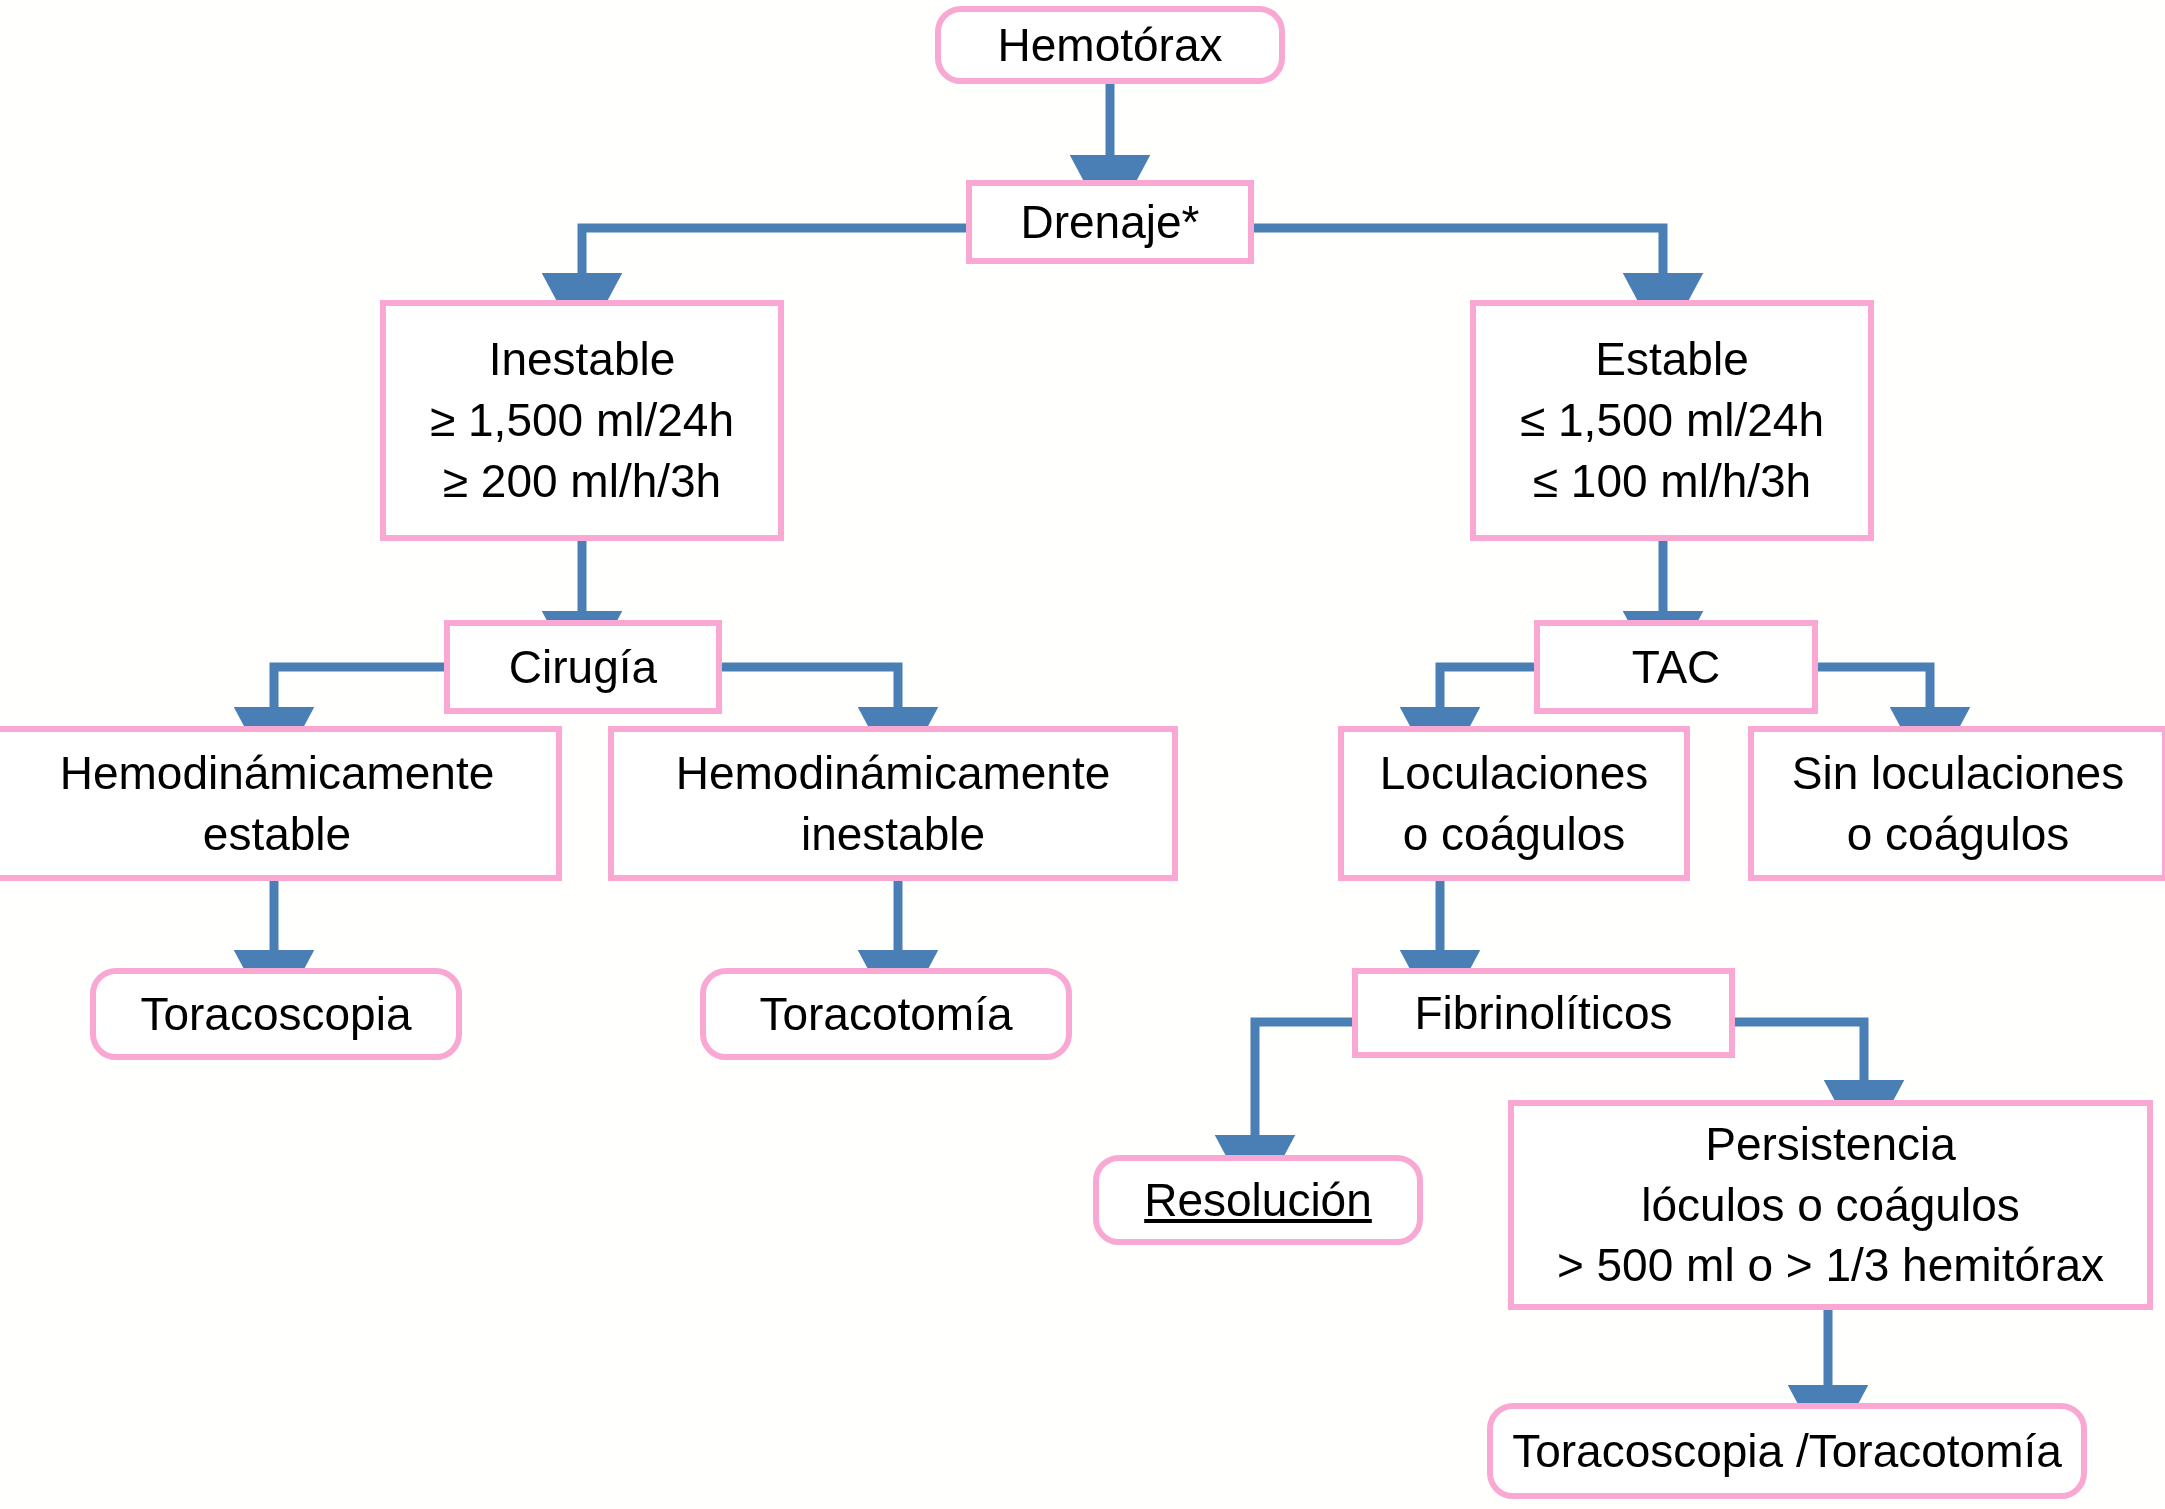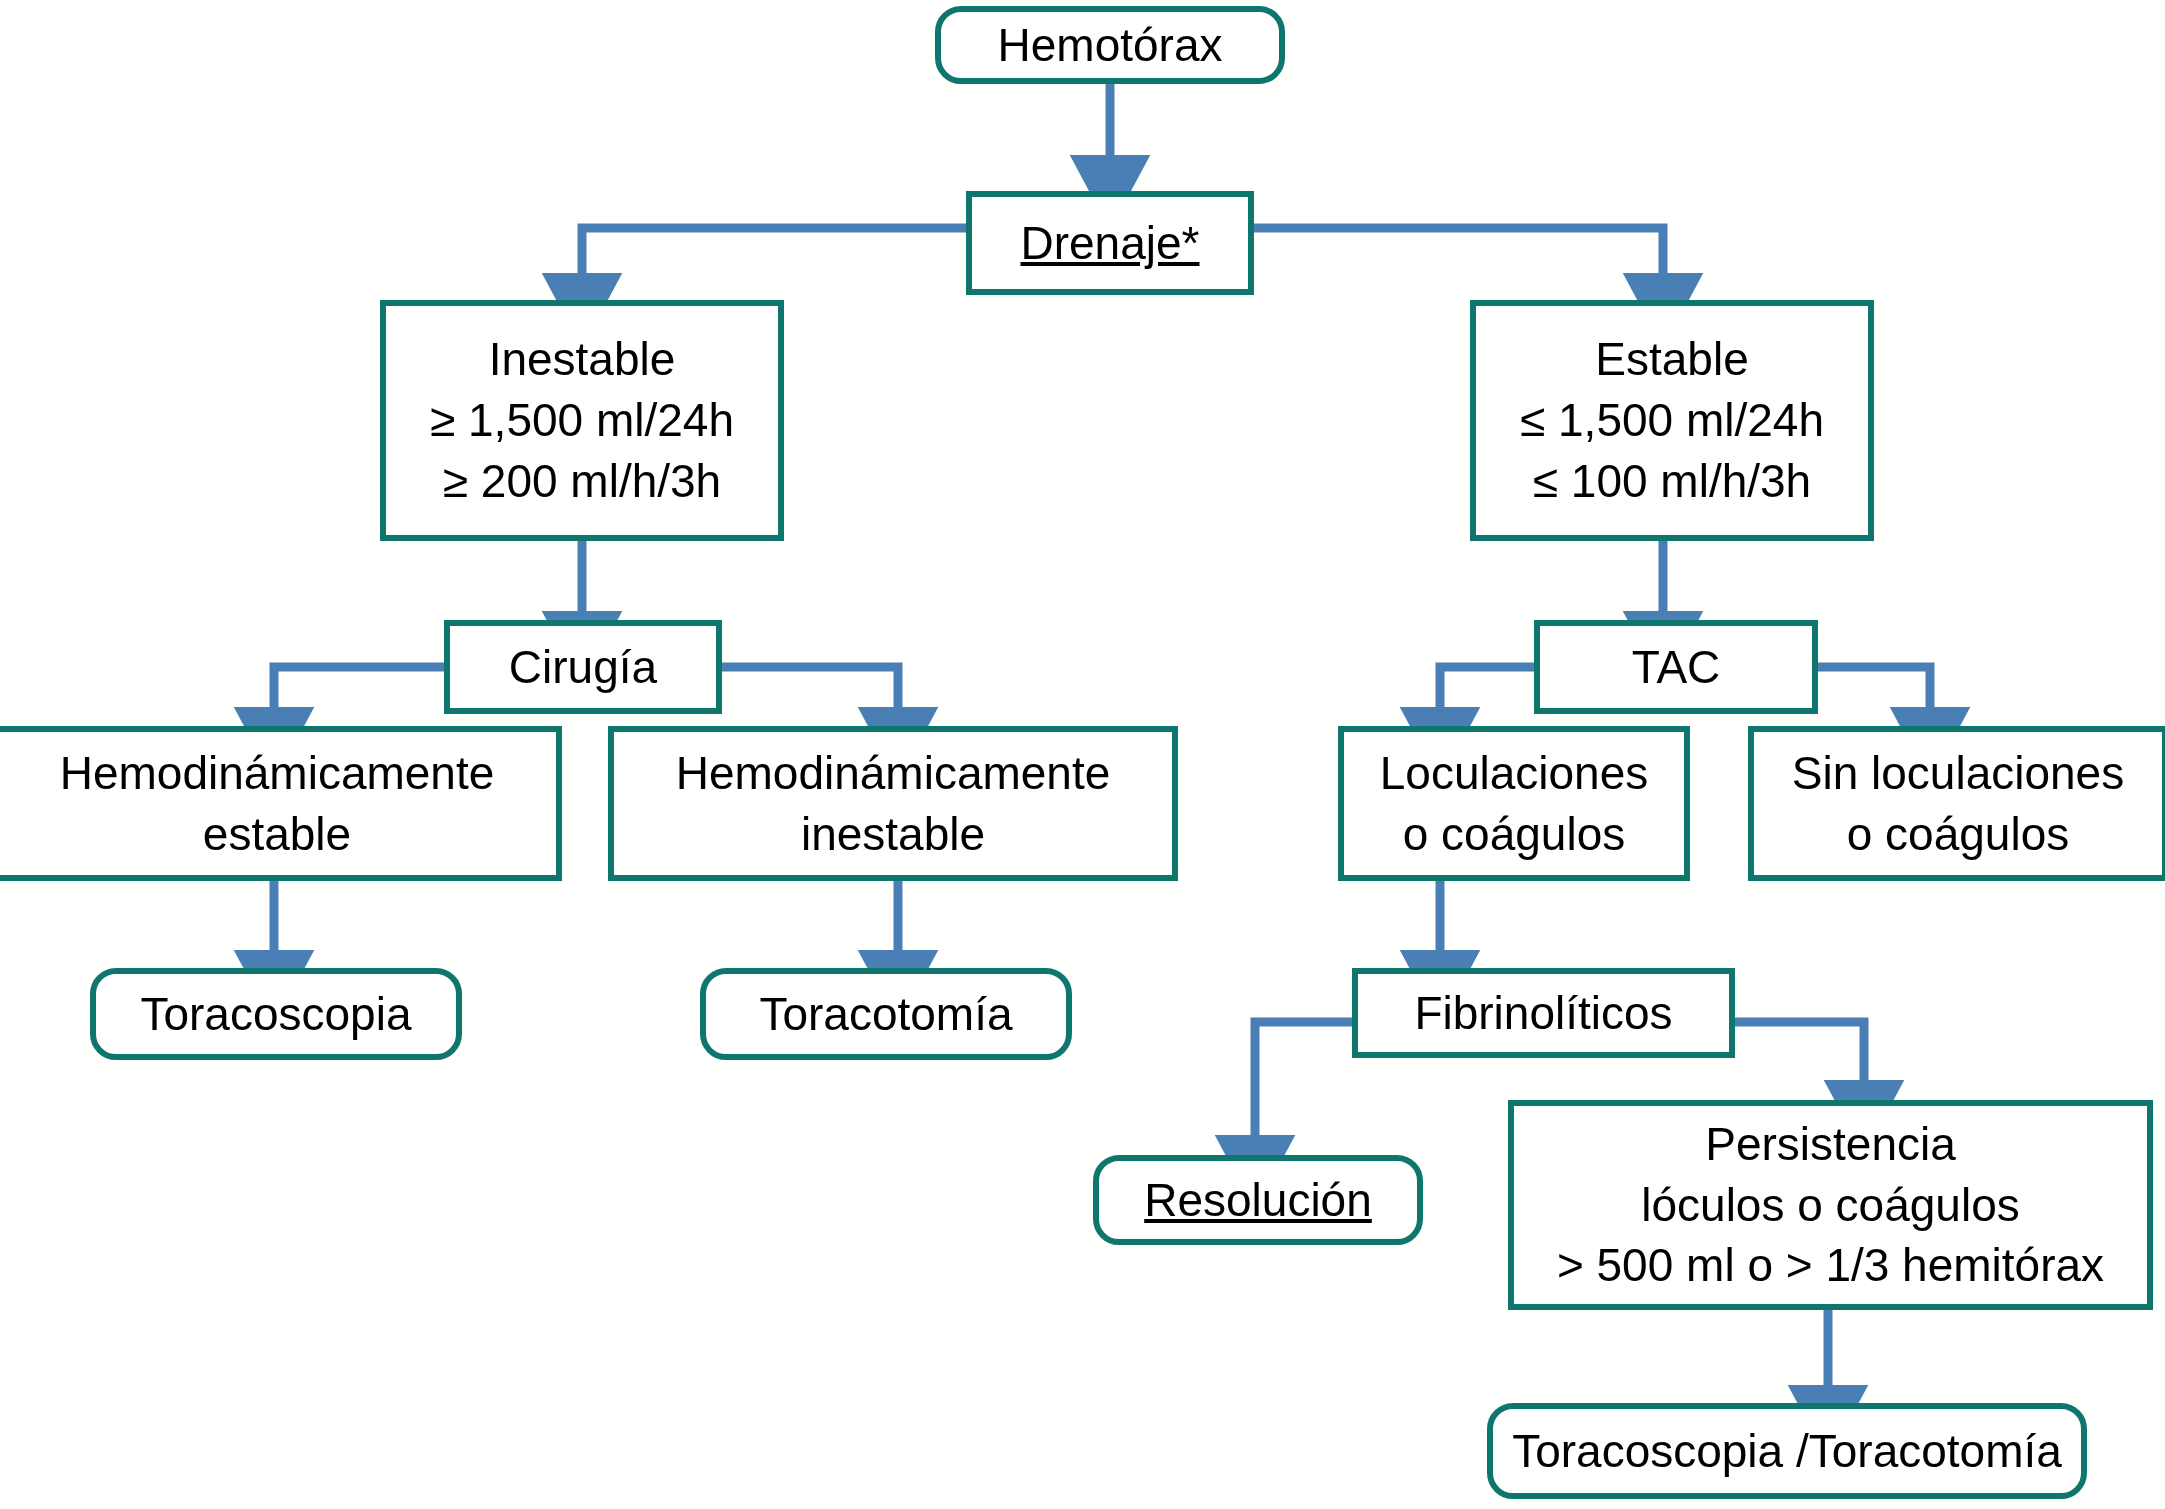--- a/index.html
+++ b/index.html
@@ -22,21 +22,21 @@
     top: 0;
     left: 0;
     width: 2165px;
     height: 1509px;
     display: block;
   }
   .node-box {
     position: absolute;
     box-sizing: border-box;
     background: #ffffff;
-    border: 6px solid #0f766e;
+    border: 6px solid #f9a8d4;
     display: flex;
     flex-direction: column;
     align-items: center;
     justify-content: center;
     color: #000000;
     font-family: "Liberation Sans", sans-serif;
     font-size: 46px;
     line-height: 1.32;
     text-align: center;
     white-space: nowrap;
@@ -90,21 +90,21 @@
       <path d="M1685,1022 L1864,1022 L1864,1085" marker-end="url(#ah)"></path>
 
       <path d="M1828,1310 L1828,1390" marker-end="url(#ah)"></path>
     </g>
   </svg>
 
   <div class="node-box rounded" style="left:935px; top:6px; width:350px; height:78px;">
     <span class="line">Hemotórax</span>
   </div>
 
-  <div class="node-box" style="left:966px; top:191px; width:288px; height:104px;text-decoration:underline;">
+  <div class="node-box" style="left:966px; top:180px; width:288px; height:84px;">
     <span class="line">Drenaje*</span>
   </div>
 
   <div class="node-box" style="left:380px; top:300px; width:404px; height:241px;">
     <span class="line">Inestable</span>
     <span class="line">≥ 1,500 ml/24h</span>
     <span class="line">≥ 200 ml/h/3h</span>
   </div>
 
   <div class="node-box" style="left:1470px; top:300px; width:404px; height:241px;">

